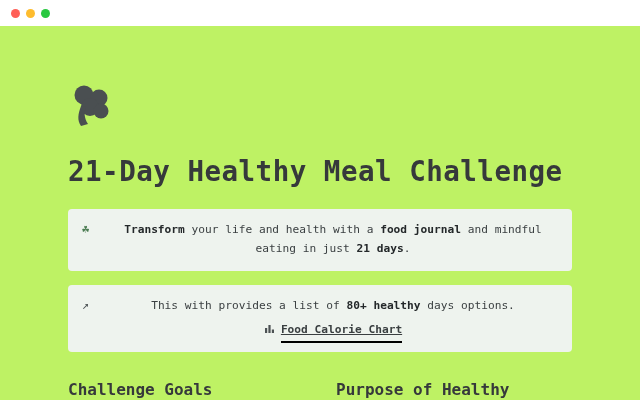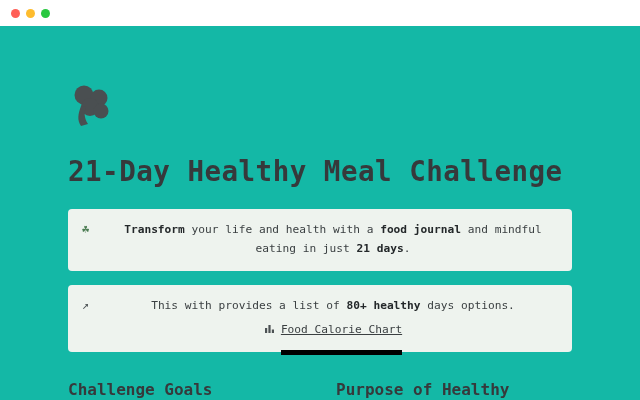--- a/index.html
+++ b/index.html
@@ -39,21 +39,21 @@
   .dot-close { background: #ff5f57; }
   .dot-min   { background: #febc2e; }
   .dot-max   { background: #28c840; }
 
   
   .doc {
     position: absolute;
     top: 26px; left: 0;
     width: 640px;
     height: 374px;
-    background: #14b8a6;
+    background: #bef264;
     overflow: hidden;
   }
   .content {
     padding: 0 68px;
   }
 
   
   .logo {
     margin-top: 57px;
     width: 48px;
@@ -100,22 +100,23 @@
     display: block;
     margin-top: 5px;
     color: #3a3f41;
   }
   .chart-link .bar-icon {
     display: inline-block;
     margin-right: 6px;
     vertical-align: -1px;
   }
   .chart-link .lbl {
-    border-bottom: 5px solid #000000;
-    padding-bottom: 14px;
+    border-bottom: 2px solid #000000;
+    padding-bottom: 5px;
+    font-weight: bold;
   }
 
   
   .cols {
     display: flex;
     margin-top: 28px;
     gap: 32px;
   }
   .col { width: 240px; }
   h2.sec {

